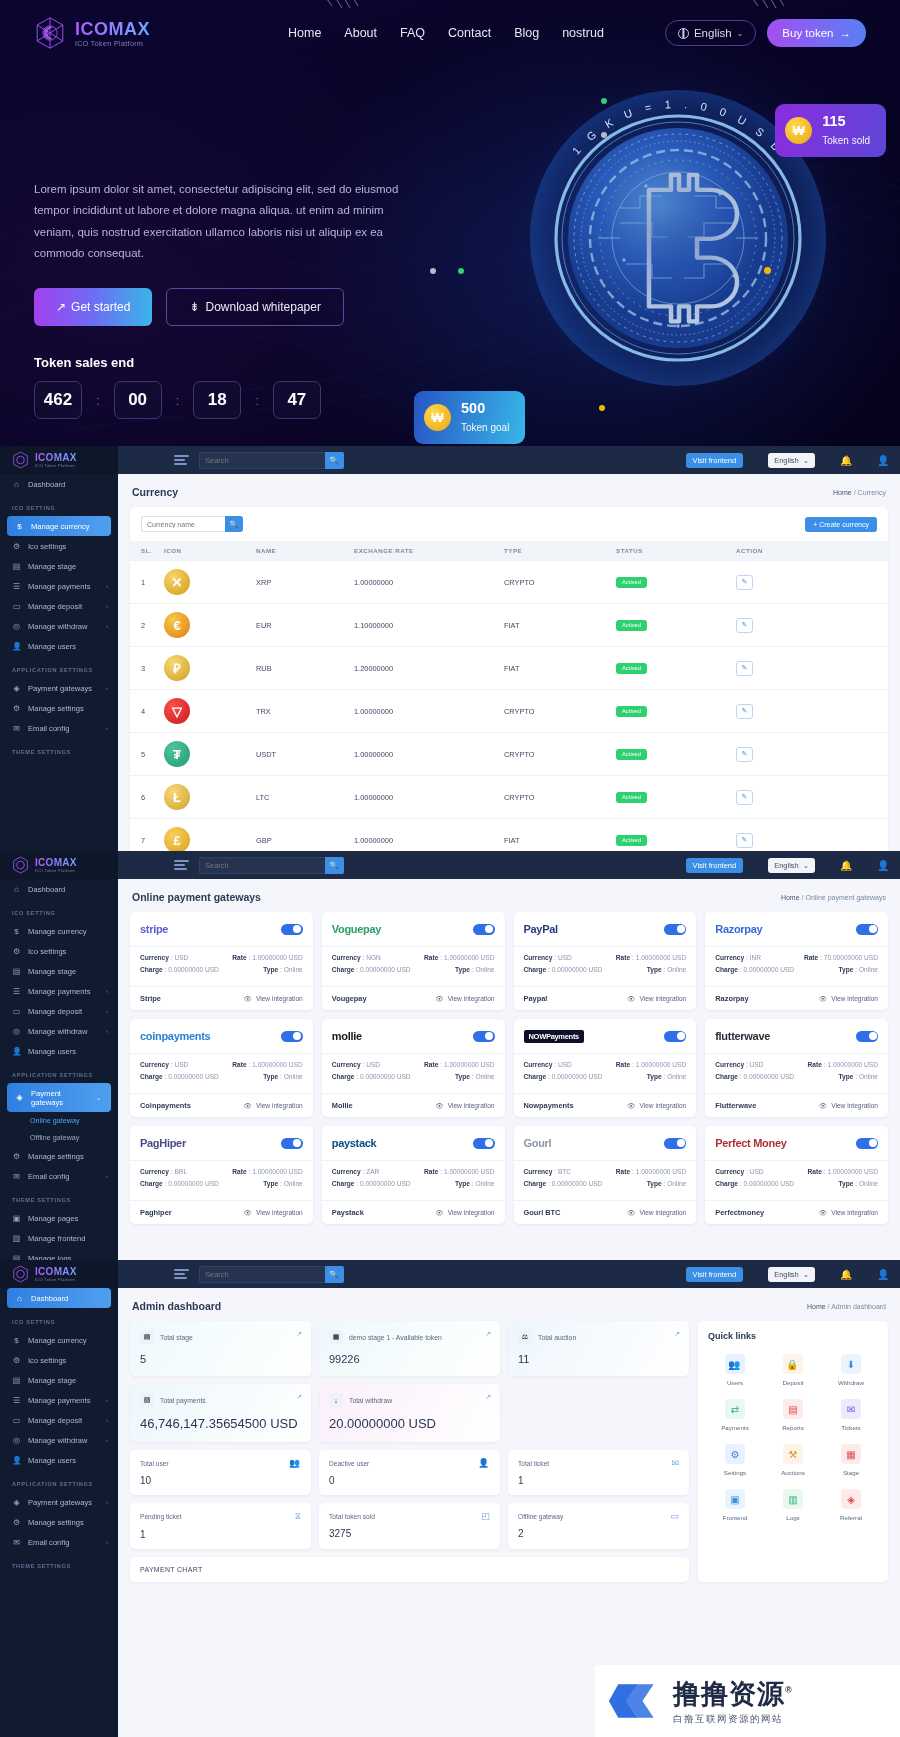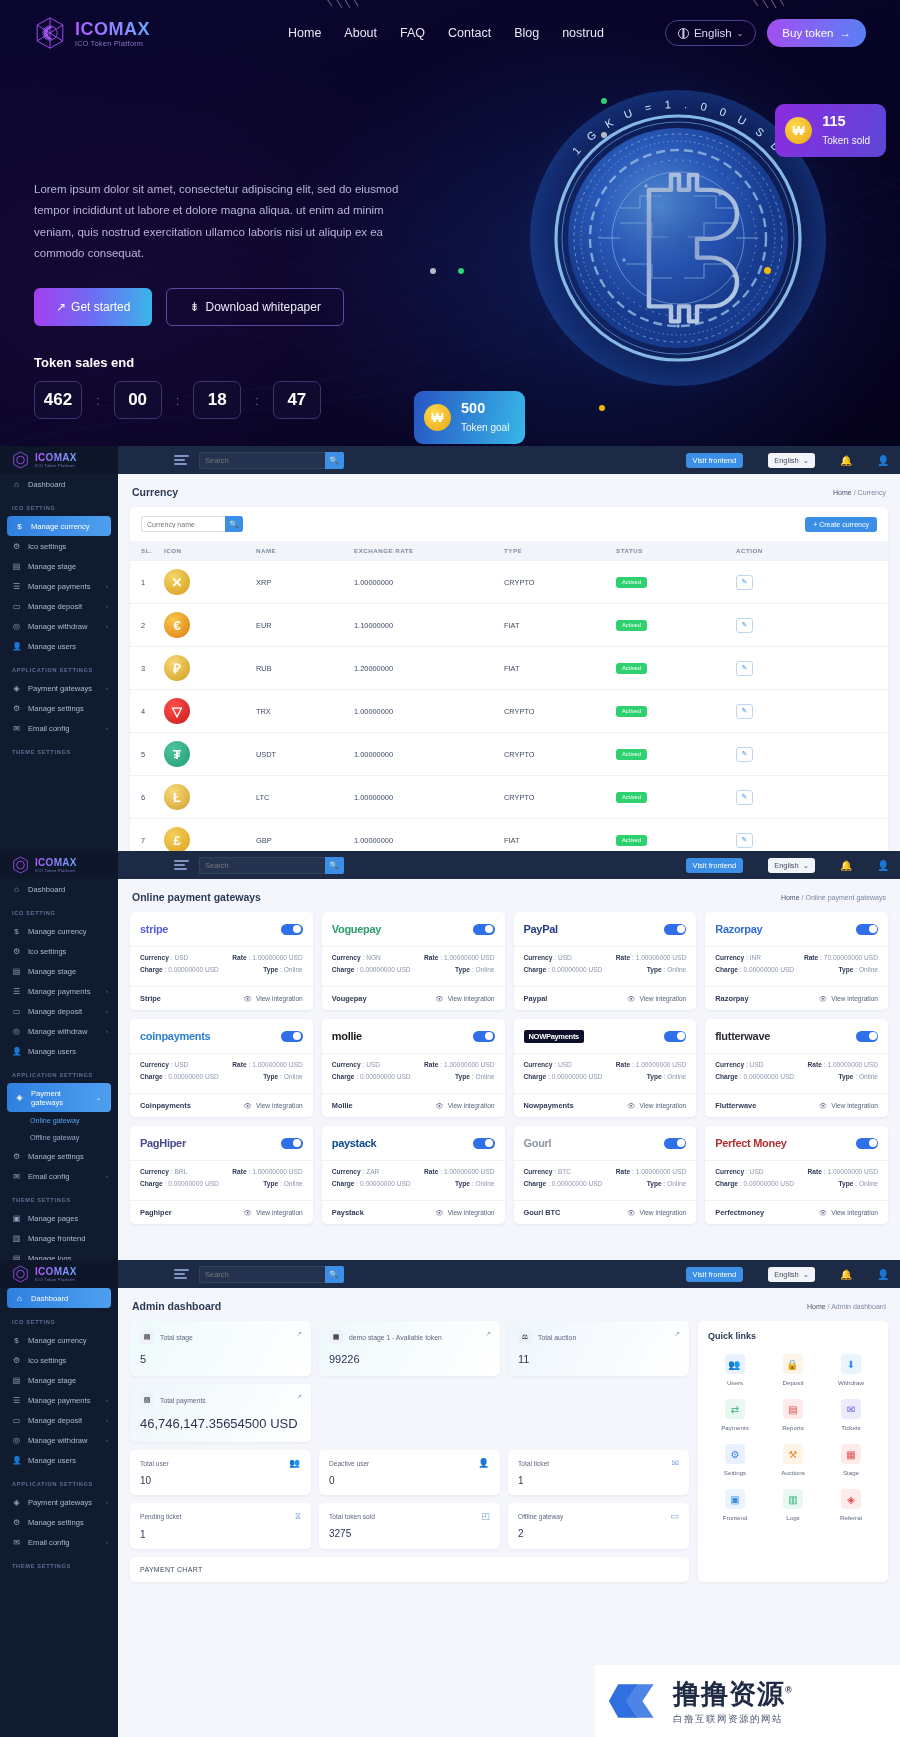--- a/index.html
+++ b/index.html
@@ -1112,20 +1112,28 @@
                 <div class="stat-val">11</div>
               </div>
               <div class="stat-card" style="background: linear-gradient(120deg, rgb(238, 247, 251), rgb(255, 255, 255));">
                 <div class="stat-top">
                   <span class="stat-ico">▧</span>
                   <span class="stat-lbl">Total payments</span>
                 </div>
                 <span class="stat-arrow">↗</span>
                 <div class="stat-val sm">46,746,147.35654500 USD</div>
               </div>
+              <div class="stat-card" style="background: linear-gradient(120deg, rgb(251, 240, 251), rgb(255, 255, 255));">
+                <div class="stat-top">
+                  <span class="stat-ico">↓</span>
+                  <span class="stat-lbl">Total withdraw</span>
+                </div>
+                <span class="stat-arrow">↗</span>
+                <div class="stat-val sm">20.00000000 USD</div>
+              </div>
             </div>
           <div class="mini-grid" id="mini-grid">
               <div class="mini-card">
                 <div class="mini-row">
                   <span class="mini-lbl">Total user</span>
                   <span class="mini-ico">👥</span>
                 </div>
                 <div class="mini-val">10</div>
               </div>
               <div class="mini-card">

